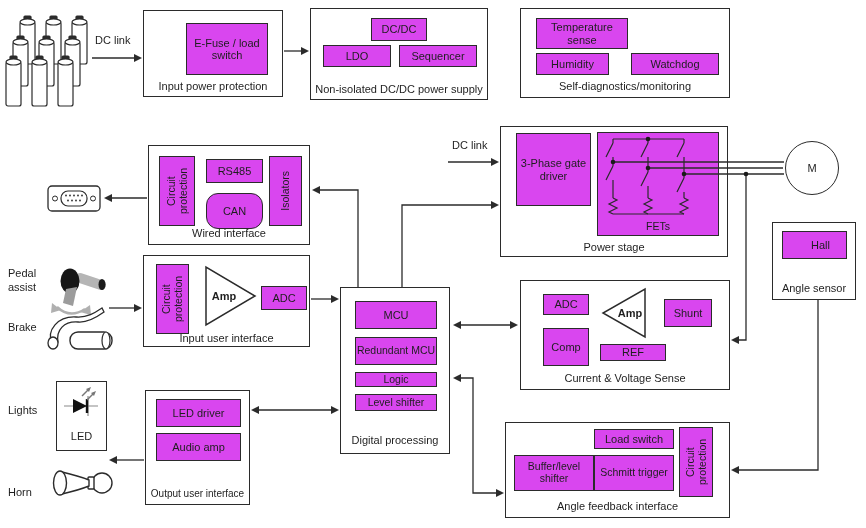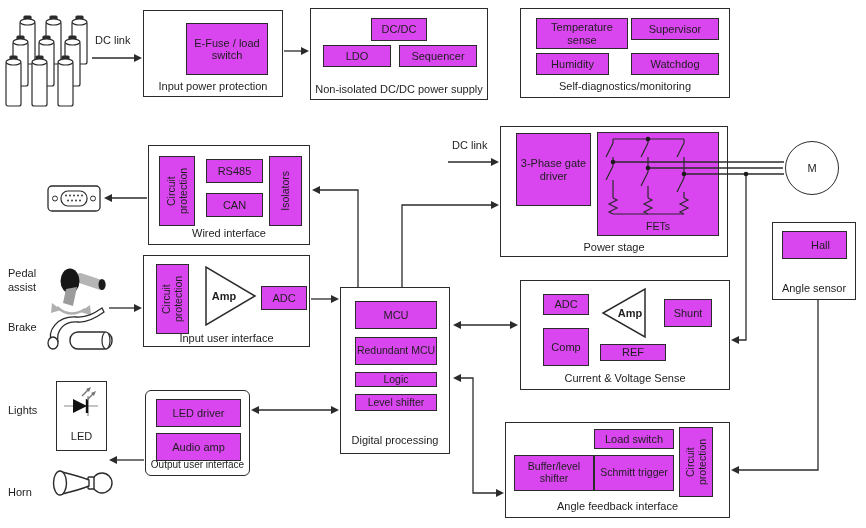--- a/index.html
+++ b/index.html
@@ -38,48 +38,47 @@
 
   <div class="block" style="left:310px;top:8px;width:178px;height:92px;">
     <div class="chip" style="left:60px;top:9px;width:56px;height:23px;">DC/DC</div>
     <div class="chip" style="left:12px;top:36px;width:68px;height:22px;">LDO</div>
     <div class="chip" style="left:88px;top:36px;width:78px;height:22px;">Sequencer</div>
     <div class="caption" style="bottom:4px;">Non-isolated DC/DC power supply</div>
   </div>
 
   <div class="block" style="left:520px;top:8px;width:210px;height:90px;">
     <div class="chip" style="left:15px;top:9px;width:92px;height:31px;">Temperature sense</div>
-    <div class="chip" style="left:110px;top:9px;width:88px;height:22px;">Supervisor</div>
     <div class="chip" style="left:15px;top:44px;width:73px;height:22px;">Humidity</div>
     <div class="chip" style="left:110px;top:44px;width:88px;height:22px;">Watchdog</div>
     <div class="caption" style="bottom:5px;">Self-diagnostics/monitoring</div>
   </div>
 
   <div class="block" style="left:148px;top:145px;width:162px;height:100px;">
     <div class="chip" style="left:10px;top:10px;width:36px;height:70px;">
       <span class="vlabel">Circuit protection</span>
     </div>
     <div class="chip" style="left:57px;top:13px;width:57px;height:24px;">RS485</div>
-    <div class="chip" style="left:57px;top:47px;width:57px;height:24px;">CAN</div>
+    <div class="chip" style="left:57px;top:47px;width:57px;height:36px;border-radius:12px;">CAN</div>
     <div class="chip" style="left:120px;top:10px;width:33px;height:70px;">
       <span class="vlabel">Isolators</span>
     </div>
     <div class="caption" style="bottom:5px;">Wired interface</div>
   </div>
 
   <div class="block" style="left:143px;top:255px;width:167px;height:92px;">
     <div class="chip" style="left:12px;top:8px;width:33px;height:70px;">
       <span class="vlabel">Circuit protection</span>
     </div>
     <div class="chip" style="left:117px;top:30px;width:46px;height:24px;">ADC</div>
     <div class="caption" style="bottom:2px;">Input user interface</div>
   </div>
   <div class="amp-label" style="left:206px;top:290px;width:36px;">Amp</div>
 
-  <div class="block" style="left:145px;top:390px;width:105px;height:86px;border-radius:6px;">
+  <div class="block" style="left:145px;top:390px;width:105px;height:115px;">
     <div class="chip" style="left:10px;top:8px;width:85px;height:28px;">LED driver</div>
     <div class="chip" style="left:10px;top:42px;width:85px;height:28px;">Audio amp</div>
     <div class="caption small" style="bottom:5px;">Output user interface</div>
   </div>
 
   <div class="block" style="left:340px;top:287px;width:110px;height:167px;">
     <div class="chip" style="left:14px;top:13px;width:82px;height:28px;">MCU</div>
     <div class="chip small" style="left:14px;top:49px;width:82px;height:28px;">Redundant MCU</div>
     <div class="chip small" style="left:14px;top:84px;width:82px;height:15px;">Logic</div>
     <div class="chip small" style="left:14px;top:106px;width:82px;height:17px;">Level shifter</div>

